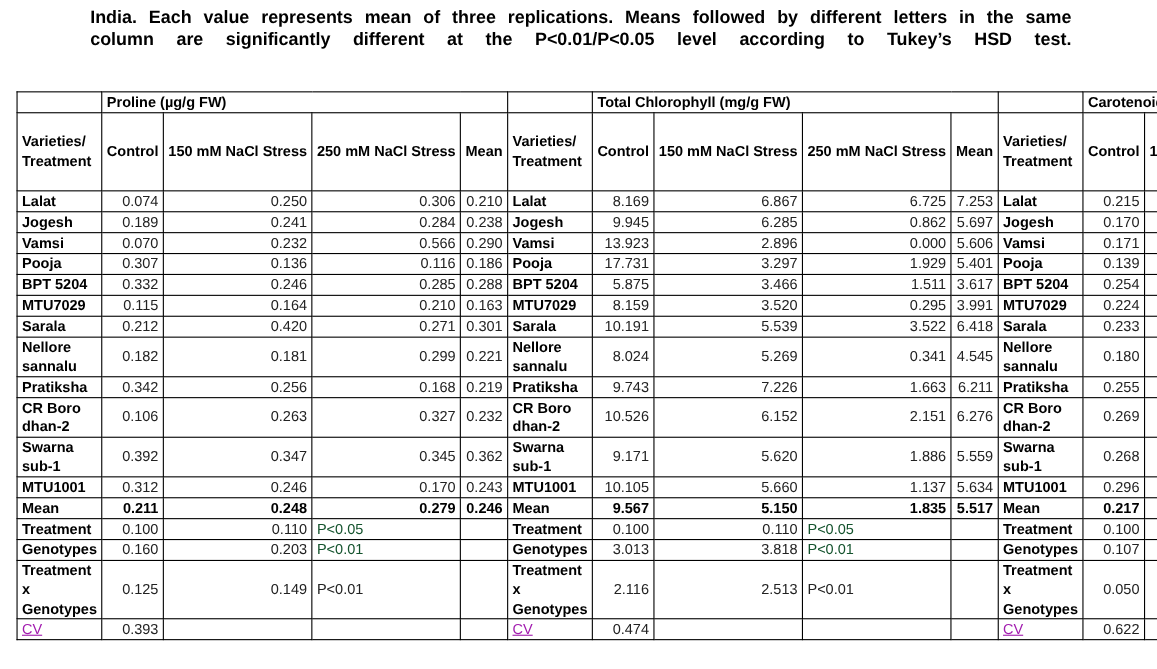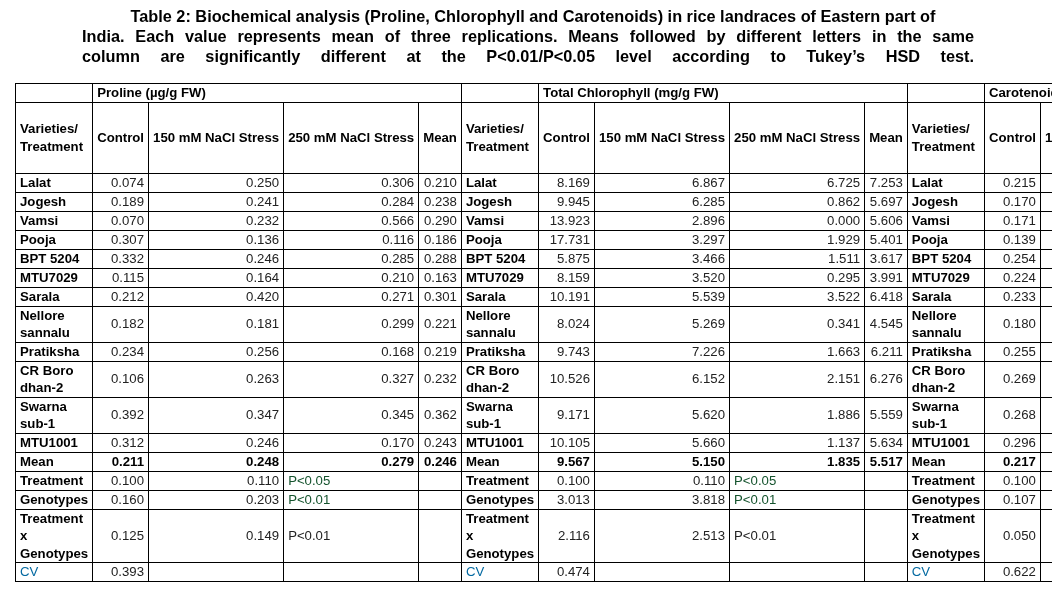--- a/index.html
+++ b/index.html
@@ -11,33 +11,32 @@
   table.main td { border:1px solid #000; padding:0 4px; vertical-align:middle; line-height:17.5px; overflow:hidden; white-space:nowrap; }
   td.num { text-align:right; font-weight:normal; color:#222; }
   td.lbl { font-weight:bold; text-align:left; }
   td.hdrc { font-weight:bold; text-align:left; white-space:normal; vertical-align:bottom; }
   td.hdrmean { font-weight:bold; text-align:center; }
   td.hdrctl { font-weight:bold; text-align:right; vertical-align:bottom; padding-bottom:18px; }
   td.grp { font-weight:bold; text-align:left; }
   tr.mean td.num { font-weight:bold; color:#000; }
   td.p { text-align:left; color:#14532d; }
   td.pb { text-align:left; color:#222; vertical-align:bottom; }
-  td.cvl { font-weight:normal; color:#0369a1; }
+  td.cvl { font-weight:normal; color:#a21caf;text-decoration:underline; }
   .pagenum { position:absolute; left:520px; top:622px; font-size:11px; color:#888; }
   tr.r1 td { height:17px; }
   tr.r2 td { height:70px; }
   tr.s td { height:18px; }
   tr.d td { height:34px; }
   tr.t td { height:51px; }
 </style>
 </head>
 <body>
 
 <div class="caption">
-  <span class="l1">Table 2: Biochemical analysis (Proline, Chlorophyll and Carotenoids) in rice landraces of Eastern part of</span>
   <span>India. Each value represents mean of three replications. Means followed by different letters in the same</span>
   <span>column are significantly different at the P&lt;0.01/P&lt;0.05 level according to Tukey’s HSD test.</span>
 </div>
 
 <table class="main">
   <colgroup id="cols">
       <col style="width: 93px;">
       <col style="width: 69px;">
       <col style="width: 60px;">
       <col style="width: 65px;">
@@ -190,21 +189,21 @@
         <td class="num">8.024</td>
         <td class="num">5.269</td>
         <td class="num">0.341</td>
         <td class="num">4.545</td>
         <td class="lbl" style="white-space: normal;">Nellore sannalu</td>
         <td class="num">0.180</td>
         <td class="num">0.134</td>
       </tr>
       <tr class="s">
         <td class="lbl" style="white-space: normal;">Pratiksha</td>
-        <td class="num">0.234</td>
+        <td class="num">0.342</td>
         <td class="num">0.256</td>
         <td class="num">0.168</td>
         <td class="num">0.219</td>
         <td class="lbl" style="white-space: normal;">Pratiksha</td>
         <td class="num">9.743</td>
         <td class="num">7.226</td>
         <td class="num">1.663</td>
         <td class="num">6.211</td>
         <td class="lbl" style="white-space: normal;">Pratiksha</td>
         <td class="num">0.255</td>

